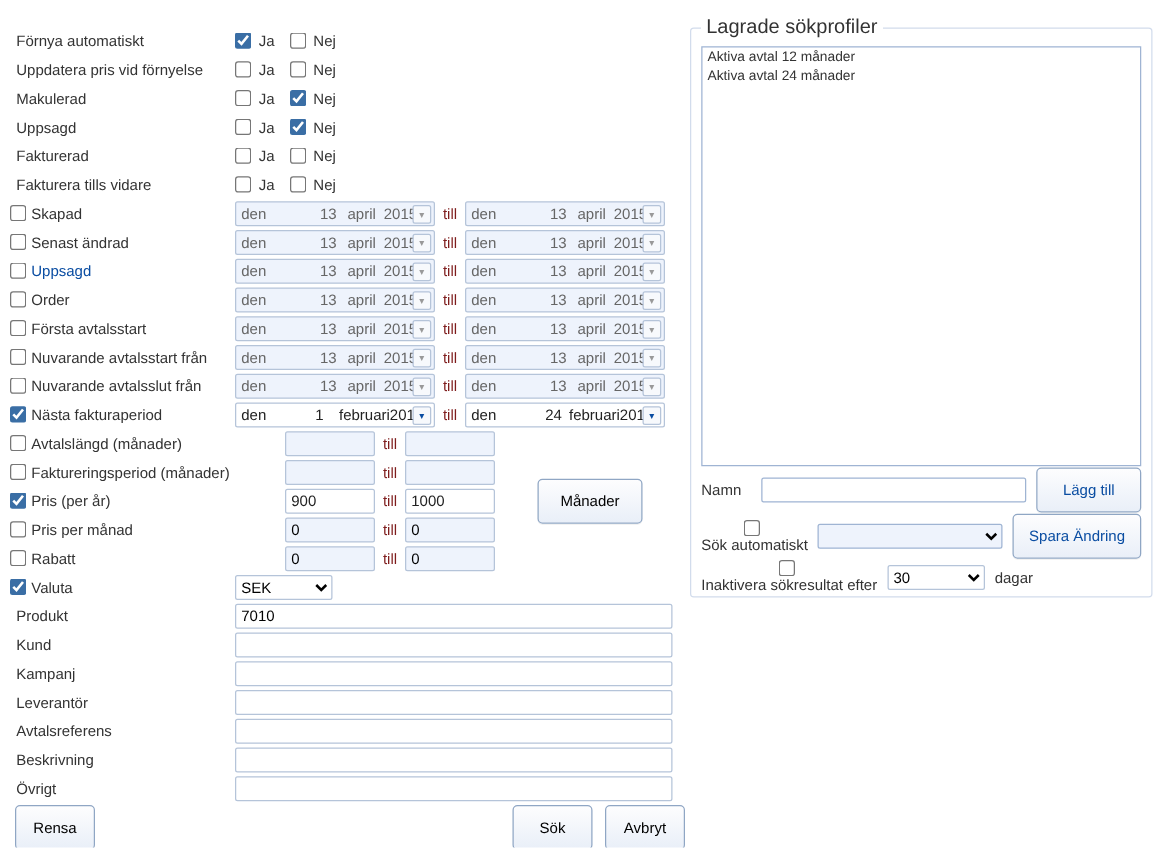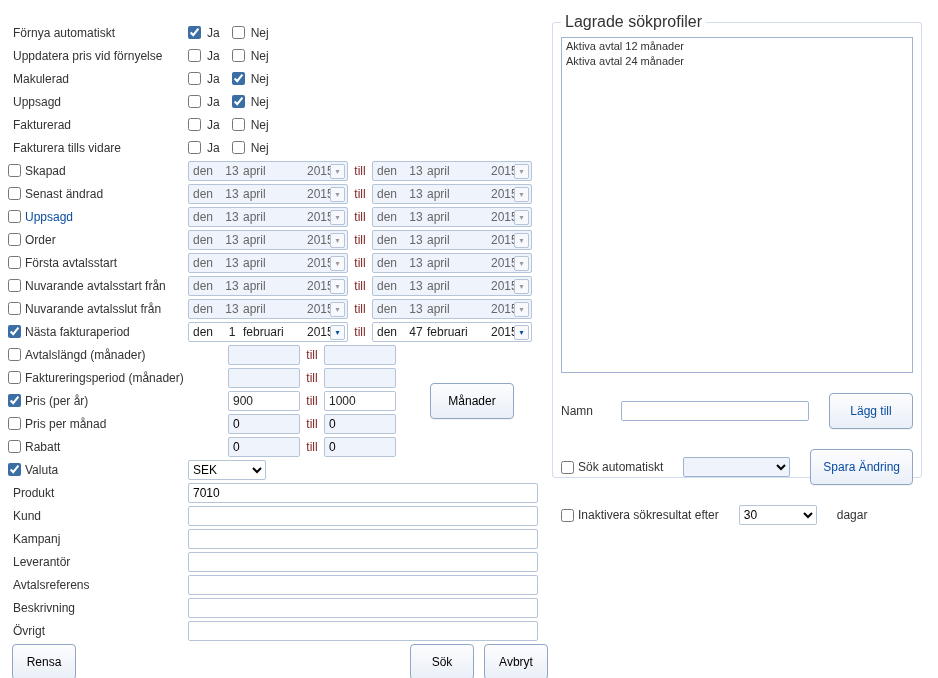--- a/index.html
+++ b/index.html
@@ -51,21 +51,21 @@
     }
     .date-field {
       width: 160px;
       justify-content: flex-start;
       gap: 0;
       position: relative;
       color: #666;
     }
     .date-field.active-d { background: #ffffff; color:#222;}
     .date-field .d-den { width:28px;}
-    .date-field .d-day { width:22px; text-align:center;}
+    .date-field .d-day { width:22px; text-align:left;margin-left:35px;}
     .date-field .d-mon { flex:1;}
     .date-field .d-year{ width:36px;}
     .date-drop {
       position:absolute; right:2px; top:2px; width:15px; height:15px;
       border:1px solid #b5c4d9; border-radius:2px;
       background:#f7f9fc;
       display:inline-flex; align-items:center; justify-content:center;
       font-size:8px; color:#999;
       cursor:pointer;
     }
@@ -103,27 +103,27 @@
     fieldset.profiles {
       position:absolute; left:552px; top:13px; width:370px; height:465px;
       border:1px solid #d2dcec; border-radius:3px; padding:6px 8px 8px 8px;
     }
     fieldset.profiles legend{ font-size:16px; padding:0 4px; color:#333;}
     .profile-list{
       width:100%; height:336px; border:1px solid #9fb4d3; background:#fff;
       font-size:11px; padding:2px;
     }
     .profile-list div{ padding:0 2px; height:15px; cursor:pointer;}
-    .prow{ display:flex; align-items:center; margin-top:20px; gap:20px;}
+    .prow{ display:flex; align-items:center; margin-top:1px; gap:8px;}
     .prow .plabel{ width:155px;}
     .prow .pinput{ flex:1;}
     .prow .pinput input, .prow .pinput select{
       width:100%; height:20px; border:1px solid #9fb4d3; border-radius:2px; font-size:12px; padding:0 4px; background:#fff;
     }
-    .prow.compact .plabel{ width:auto; display:flex; align-items:center;}
+    .prow.compact .plabel{ width:auto; display:flex; align-items:center;flex-direction:column;}
     .prow .days-sel{ width:70px;}
   </style>
 </head>
 <body>
 
 <div class="left-pane">
 
   <div class="row">
     <div class="label-col">
         <span class="pad">Förnya automatiskt</span>
@@ -347,21 +347,21 @@
      <div class="date-field active-d">
        <span class="d-den">den</span>
           <span class="d-day">1</span>
           <span class="d-mon">februari</span>
           <span class="d-year">2015</span>
        <span class="date-drop active-drop">▾</span>
      </div>
      <span class="till-lbl">till</span>
      <div class="date-field active-d">
        <span class="d-den">den</span>
-          <span class="d-day">47</span>
+          <span class="d-day">24</span>
           <span class="d-mon">februari</span>
           <span class="d-year">2015</span>
        <span class="date-drop active-drop">▾</span>
      </div>
    </div>
     </div>
 
   <div id="num-rows-host">
       <div class="row">
      <div class="label-col">

